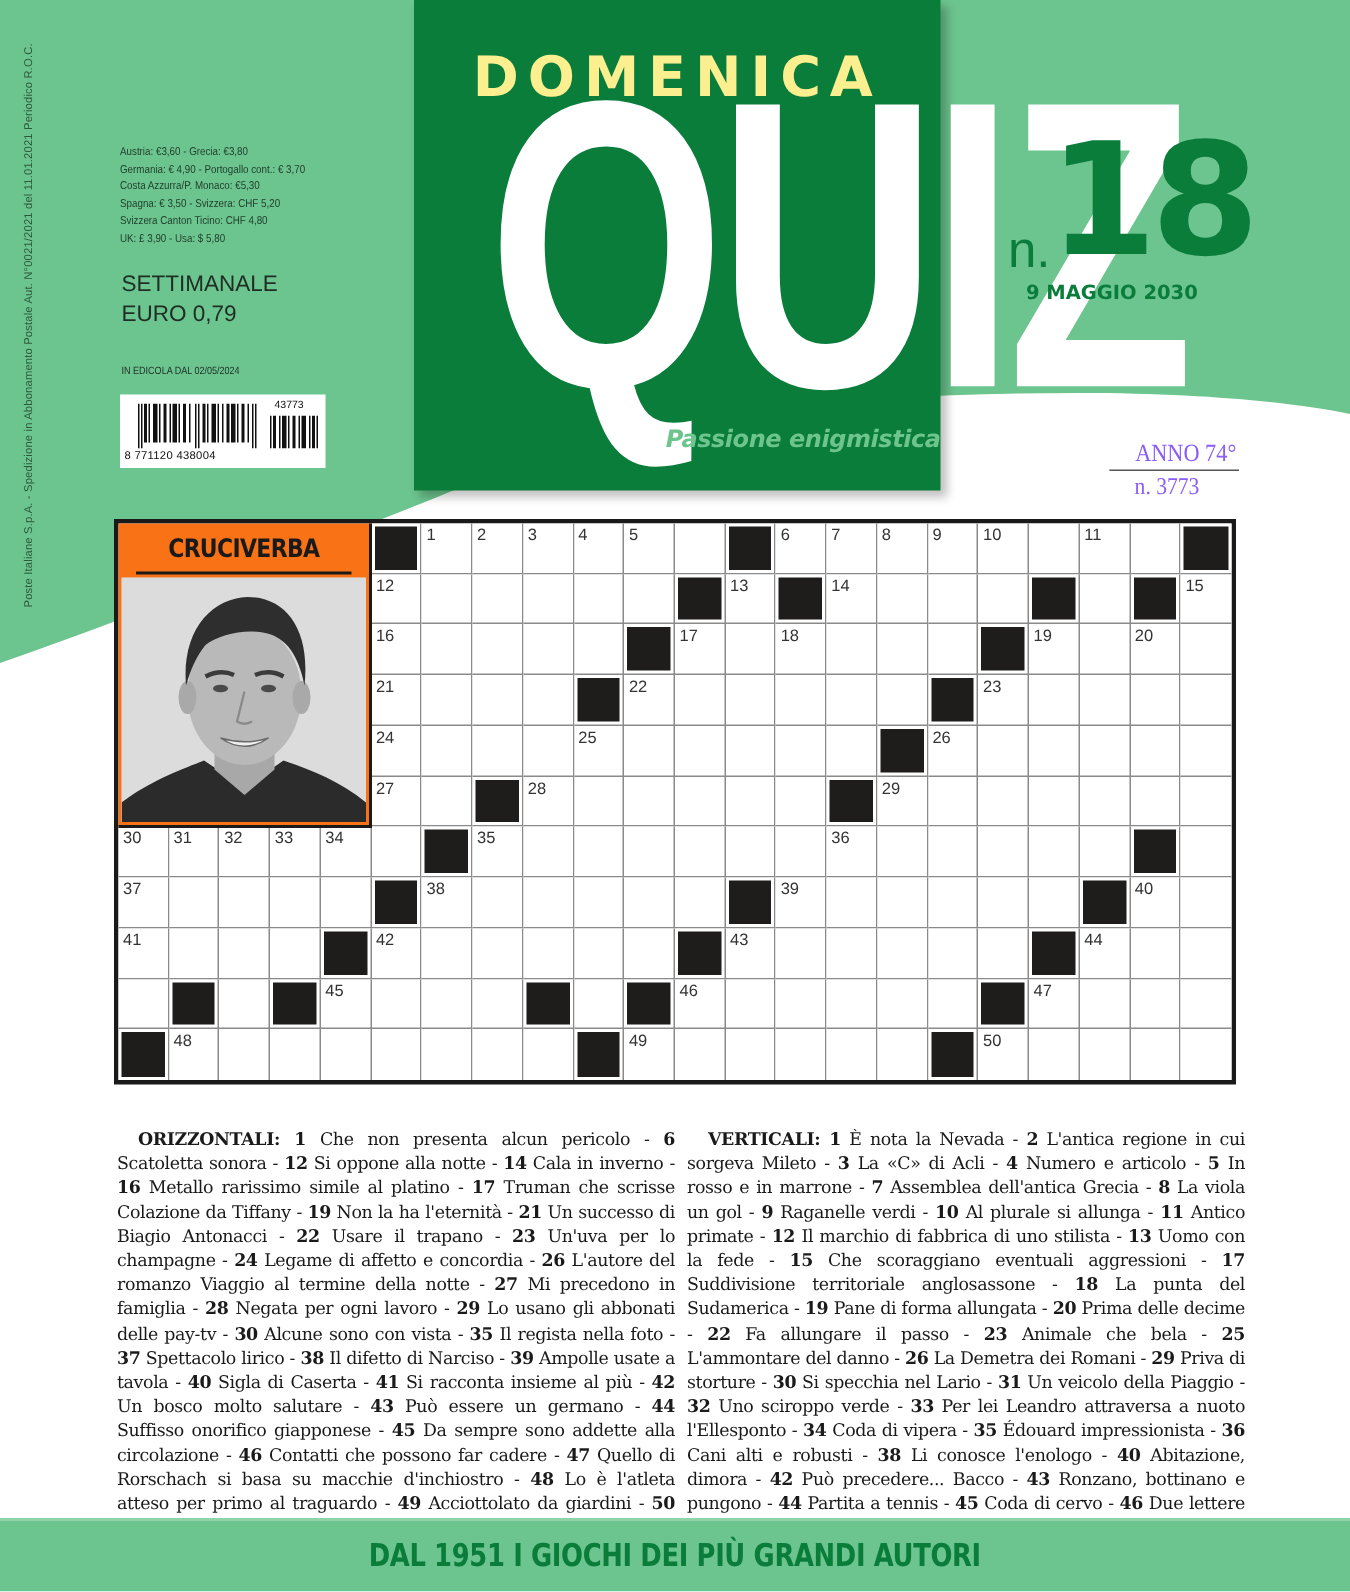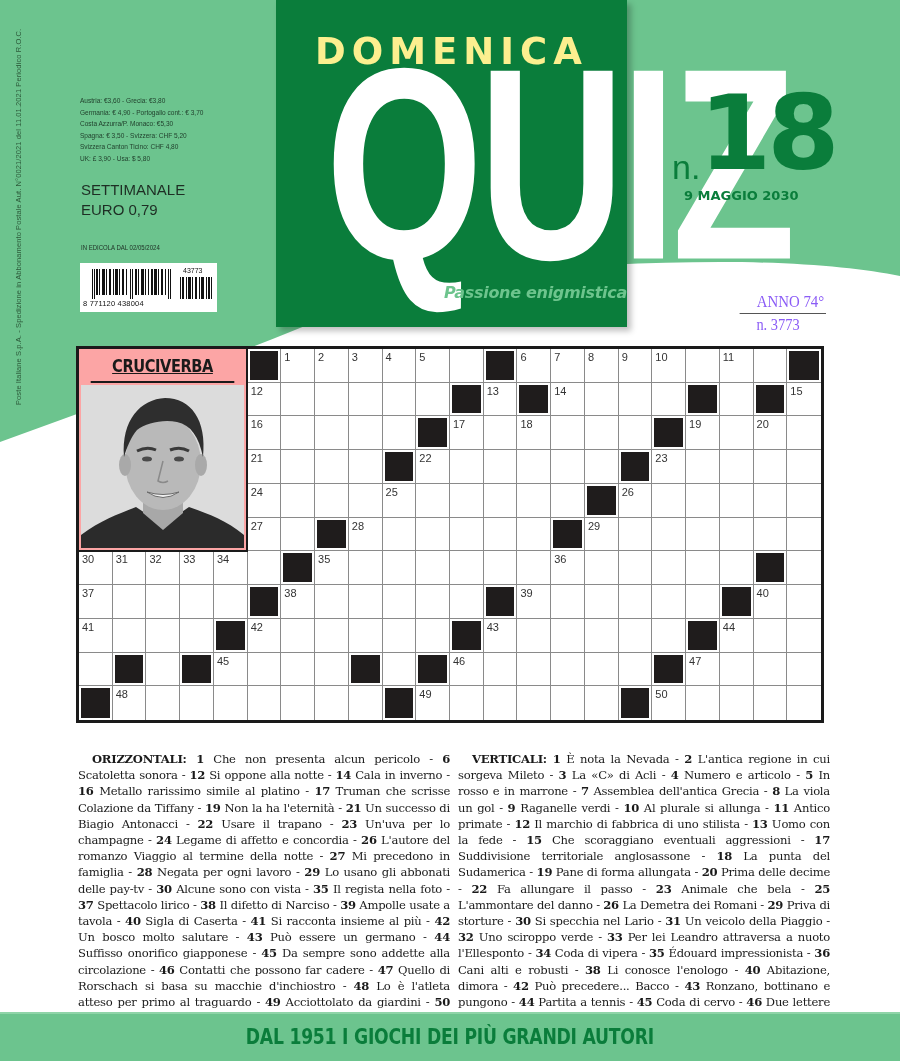--- a/index.html
+++ b/index.html
@@ -40,21 +40,21 @@
   .anno .year { display: block; border-bottom: 1px solid #555; padding-bottom: 1px; text-align: right; padding-right: 2px; transform: scaleX(0.9); transform-origin: right; }
   .anno .nr { display: block; margin-top: 2px; font-size: 16px; transform: scaleX(0.9); }
 
   .puzzle { position: absolute; left: 76px; top: 346px; width: 748px; height: 377px; border: 3px solid #1a1a1a; background: #fff; z-index: 3; }
   .grid { position: absolute; left: 0; top: 0; width: 742px; height: 371px; display: grid; grid-template-columns: repeat(22, 1fr); grid-template-rows: repeat(11, 1fr); }
   .cell { border-right: 1px solid #8a8a8a; border-bottom: 1px solid #8a8a8a; position: relative; background: #fff; }
   .cell .num { position: absolute; left: 3px; top: 2px; font-size: 11px; color: #333; font-family: "Liberation Sans", sans-serif; }
   .cell.black::after { content: ""; position: absolute; left: 2px; top: 2px; right: 2px; bottom: 2px; background: #1f1c1c; }
   .cell.hidden { visibility: hidden; }
 
-  .photo-panel { position: absolute; left: 0; top: 0; width: 169px; height: 203px; border-right: 2px solid #1a1a1a; border-bottom: 2px solid #1a1a1a; background: #fca5a5; z-index: 4; text-decoration: underline; }
+  .photo-panel { position: absolute; left: 0; top: 0; width: 169px; height: 203px; border-right: 2px solid #1a1a1a; border-bottom: 2px solid #1a1a1a; background: #f97316; z-index: 4; }
   .photo-panel .title { height: 34px; border-bottom: 2px solid #1a1a1a; text-align: center; font-family: "DejaVu Sans", sans-serif; font-weight: 700; font-size: 17px; line-height: 34px; letter-spacing: -0.5px; transform: scaleX(0.86); }
   .photo-panel .photo { position: absolute; left: 2px; top: 36px; width: 163px; height: 163px; background: #dcdcdc; overflow: hidden; }
 
   .clues { position: absolute; top: 709px; width: 372px; font-family: "DejaVu Serif", serif; font-size: 11.6px; line-height: 16.2px; color: #1a1a1a; text-align: justify; letter-spacing: -0.25px; margin-top: 42px; }
   .clues.left { left: 78px; }
   .clues.right { left: 458px; }
   .clues b { font-weight: 700; }
   .clues .head { font-weight: 700; padding-left: 14px; }
   .clues .sig { float: right; font-style: italic; }
 

